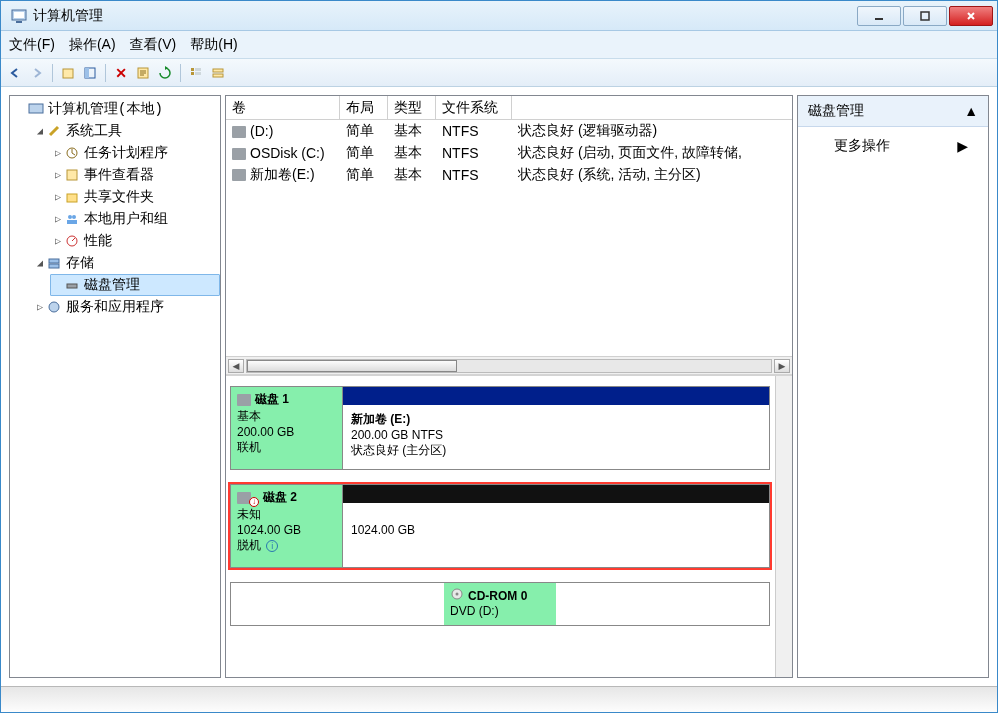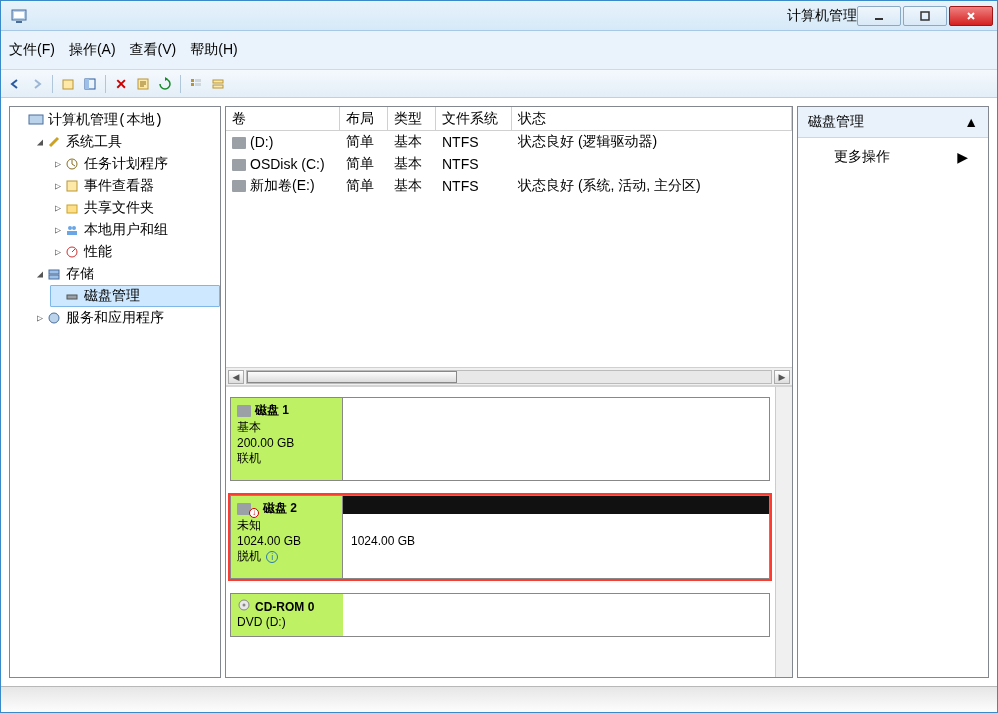--- a/index.html
+++ b/index.html
@@ -1,25 +1,25 @@
 <!DOCTYPE html>
 <html><head>
 <meta charset="utf-8">
 <style>
 * { box-sizing: border-box; margin: 0; padding: 0; }
 body { font-family: "Microsoft YaHei", "Segoe UI", Tahoma, sans-serif; font-size: 12px; background: #fff; overflow: hidden; }
 .window { width: 998px; height: 713px; border: 1px solid #3a89c9; background: #fff; display: flex; flex-direction: column; }
-.titlebar { height: 30px; background: linear-gradient(#e8f3fb, #d6e9f8); display: flex; align-items: center; padding: 0 4px; border-bottom: 1px solid #a7c8e4; text-align: right; }
+.titlebar { height: 30px; background: linear-gradient(#e8f3fb, #d6e9f8); display: flex; align-items: center; padding: 0 4px; border-bottom: 1px solid #a7c8e4; }
 .titlebar .app-icon { width: 16px; height: 16px; margin: 0 6px; }
 .titlebar .title { font-size: 14px; color: #000; flex: 1; }
 .winbtns { display: flex; gap: 2px; }
 .winbtn { width: 44px; height: 20px; border: 1px solid #8aa9c5; border-radius: 2px; display: flex; align-items: center; justify-content: center; background: linear-gradient(#f0f6fc,#d9e9f7); cursor: pointer; }
 .winbtn.close { background: linear-gradient(#f08080,#d42020); border-color: #a01515; }
 .winbtn svg { display: block; }
-.menubar { height: 39px; display: flex; align-items: center; padding: 0 8px; gap: 14px; border-bottom: 1px solid #c8dceb; background: #eaf3fb; font-size: 14px; }
+.menubar { height: 28px; display: flex; align-items: center; padding: 0 8px; gap: 14px; border-bottom: 1px solid #c8dceb; background: #eaf3fb; font-size: 14px; }
 .menubar span { cursor: default; }
 .toolbar { height: 28px; display: flex; align-items: center; padding: 0 4px; gap: 2px; border-bottom: 1px solid #bcd2e3; background: linear-gradient(#f4f9fd,#e4eef8); }
 .tbtn { width: 20px; height: 20px; display: flex; align-items: center; justify-content: center; border-radius: 2px; cursor: pointer; }
 .tb-sep { width: 1px; height: 18px; background: #b0c6da; margin: 0 3px; }
 .body { flex: 1; display: flex; padding: 8px; gap: 4px; min-height: 0; }
 .panel { border: 1px solid #828790; background: #fff; display: flex; flex-direction: column; min-height: 0; }
 .tree-panel { width: 212px; padding-top: 2px; overflow: auto; font-family: Liberation Mono, monospace; }
 .tree { list-style: none; padding-left: 4px; }
 .tree li { white-space: nowrap; }
 .tree .node { display: flex; align-items: center; height: 22px; padding: 0 2px; font-size: 14px; cursor: default; }
@@ -41,32 +41,32 @@
 .col-fs { width: 76px; }
 .col-status { flex: 1; }
 .hscroll { height: 18px; border-top: 1px solid #d0d0d0; background: #f0f0f0; display: flex; align-items: center; padding: 0 2px; gap: 2px; }
 .hscroll .arrow { width: 16px; height: 14px; border: 1px solid #aaa; background: linear-gradient(#fff,#ddd); display: flex; align-items: center; justify-content: center; font-size: 9px; color: #555; }
 .hscroll .track { flex: 1; height: 14px; background: #e8e8e8; border: 1px solid #bbb; position: relative; }
 .hscroll .thumb { position: absolute; left: 0; top: 0; bottom: 0; width: 40%; background: linear-gradient(#fcfcfc,#dcdcdc); border: 1px solid #888; }
 .disk-area { flex: 1; overflow: auto; padding: 4px 0 4px 4px; position: relative; }
 .disk-scroll { position: absolute; right: 0; top: 0; bottom: 0; width: 17px; background: #f0f0f0; border-left: 1px solid #ccc; }
 .disk-block { border: 1px solid #888; margin: 6px 22px 14px 0; display: flex; min-height: 84px; background: #fff; }
 .disk-block.selected { outline: 2px solid #ff3b30; outline-offset: 0; }
-.disk-meta { width: 112px; border-right: 1px solid #888; padding: 4px 6px; font-size: 12px; background: #bef264; }
+.disk-meta { width: 112px; border-right: 1px solid #888; padding: 4px 6px; font-size: 12px; background: #86efac; }
 .disk-meta .disk-title { font-weight: bold; display: flex; align-items: center; gap: 4px; }
 .disk-meta .disk-ico { width: 14px; height: 12px; background: #9aa0a6; display: inline-block; border-radius: 1px; }
 .disk-meta .overlay { width: 10px; height: 10px; border-radius: 50%; border: 1px solid #c00; display: inline-flex; align-items: center; justify-content: center; font-size: 8px; color: #c00; background: #fff; margin-left: -6px; position: relative; top: 4px; }
 .disk-meta .info-i { display:inline-flex;width:12px;height:12px;border-radius:50%;border:1px solid #2a7ab0;color:#2a7ab0;align-items:center;justify-content:center;font-size:9px;margin-left:2px;}
 .disk-vols { flex: 1; display: flex; flex-direction: column; }
 .vol-bar { height: 18px; }
 .vol-bar.blue { background: #001f8b; }
 .vol-bar.black { background: #111; }
 .vol-body { flex: 1; padding: 6px 8px; font-size: 12px; }
 .vol-body .vname { font-weight: bold; }
-.disk-block.short { min-height: 44px; }
+.disk-block.short { min-height: 44px; justify-content: center; }
 .actions-panel { width: 192px; }
 .actions-header { height: 26px; font-size: 15px; padding: 3px 8px; border-bottom: 1px solid #c0c0c0; background: #f7f7f7; font-weight: normal; }
 .action-section { background: #e9f2fb; border-bottom: 1px solid #c7d8ec; padding: 6px 10px; font-size: 14px; display: flex; align-items: center; justify-content: space-between; }
 .action-item { padding: 10px 20px 10px 36px; font-size: 14px; display: flex; align-items: center; justify-content: space-between; cursor: pointer; }
 .shadow-line { height: 26px; background: linear-gradient(#e6e6e6,#fdfdfd); border-top: 1px solid #b8b8b8; }
 </style>
 </head>
 <body>
 
 <div class="window">
@@ -288,35 +288,35 @@
       </ul>
     </div>
 
     <div class="panel center-panel">
       <div class="vol-list">
         <div class="vol-header">
           <div class="col col-vol">卷</div>
           <div class="col col-layout">布局</div>
           <div class="col col-type">类型</div>
           <div class="col col-fs">文件系统</div>
-          <div class="col col-status">状态</div>
         </div>
         <div class="vol-rows">
           <div class="vol-row">
             <div class="cell col-vol"><span class="ico"></span><span>(D:)</span></div>
             <div class="cell col-layout">简单</div>
             <div class="cell col-type">基本</div>
             <div class="cell col-fs">NTFS</div>
             <div class="cell col-status">状态良好 (逻辑驱动器)</div>
           </div>
           <div class="vol-row">
             <div class="cell col-vol"><span class="ico"></span><span>OSDisk (C:)</span></div>
             <div class="cell col-layout">简单</div>
             <div class="cell col-type">基本</div>
             <div class="cell col-fs">NTFS</div>
+            <div class="cell col-status">状态良好 (启动, 页面文件, 故障转储,</div>
           </div>
           <div class="vol-row">
             <div class="cell col-vol"><span class="ico"></span><span>新加卷(E:)</span></div>
             <div class="cell col-layout">简单</div>
             <div class="cell col-type">基本</div>
             <div class="cell col-fs">NTFS</div>
             <div class="cell col-status">状态良好 (系统, 活动, 主分区)</div>
           </div>
         </div>
         <div class="hscroll">
@@ -333,20 +333,28 @@
 
         <div class="disk-block">
           <div class="disk-meta">
             <div class="disk-title">
                 <span class="disk-ico"></span>
                 <span>磁盘 1</span>
               </div>
             <div>基本</div>
             <div>200.00 GB</div>
             <div>联机</div>
+          </div>
+          <div class="disk-vols">
+            <div class="vol-bar blue"></div>
+            <div class="vol-body">
+              <div class="vname">新加卷  (E:)</div>
+              <div>200.00 GB NTFS</div>
+              <div>状态良好 (主分区)</div>
+            </div>
           </div>
         </div>
 
         <div class="disk-block selected">
           <div class="disk-meta">
             <div class="disk-title">
                 <span class="disk-ico"></span>
                 <span class="overlay">↓</span> 
                 <span>磁盘 2</span>
               </div>

